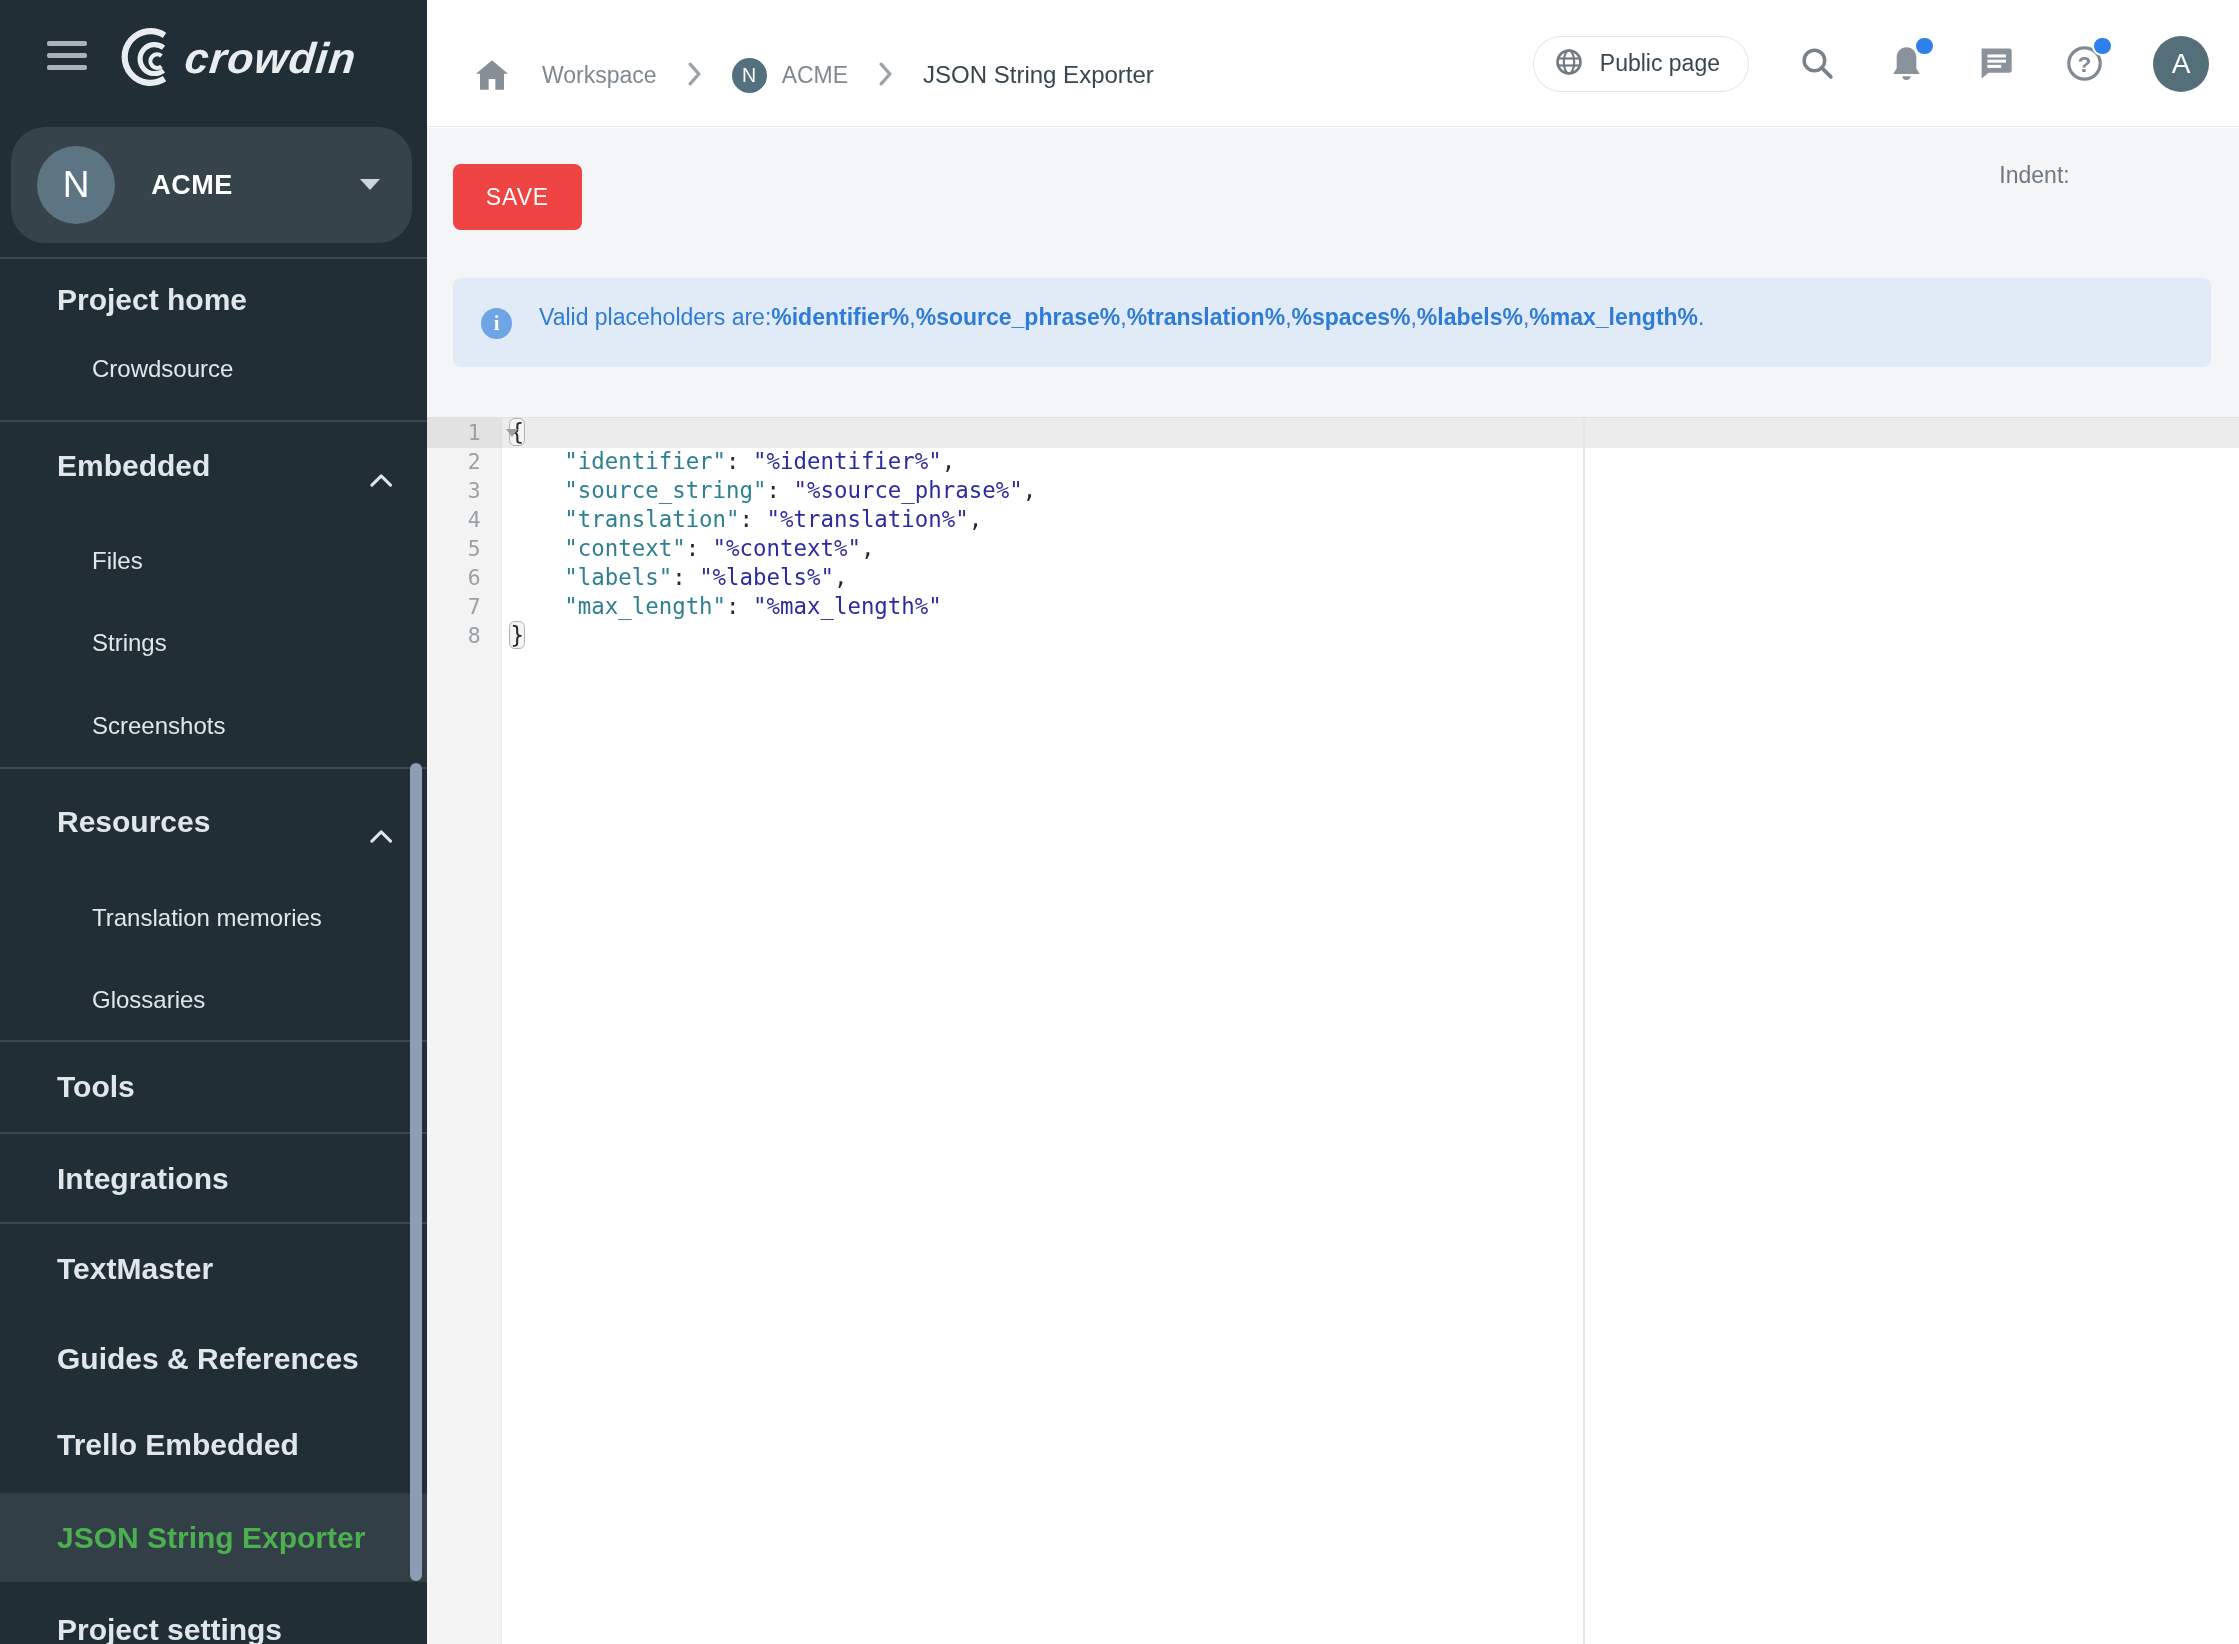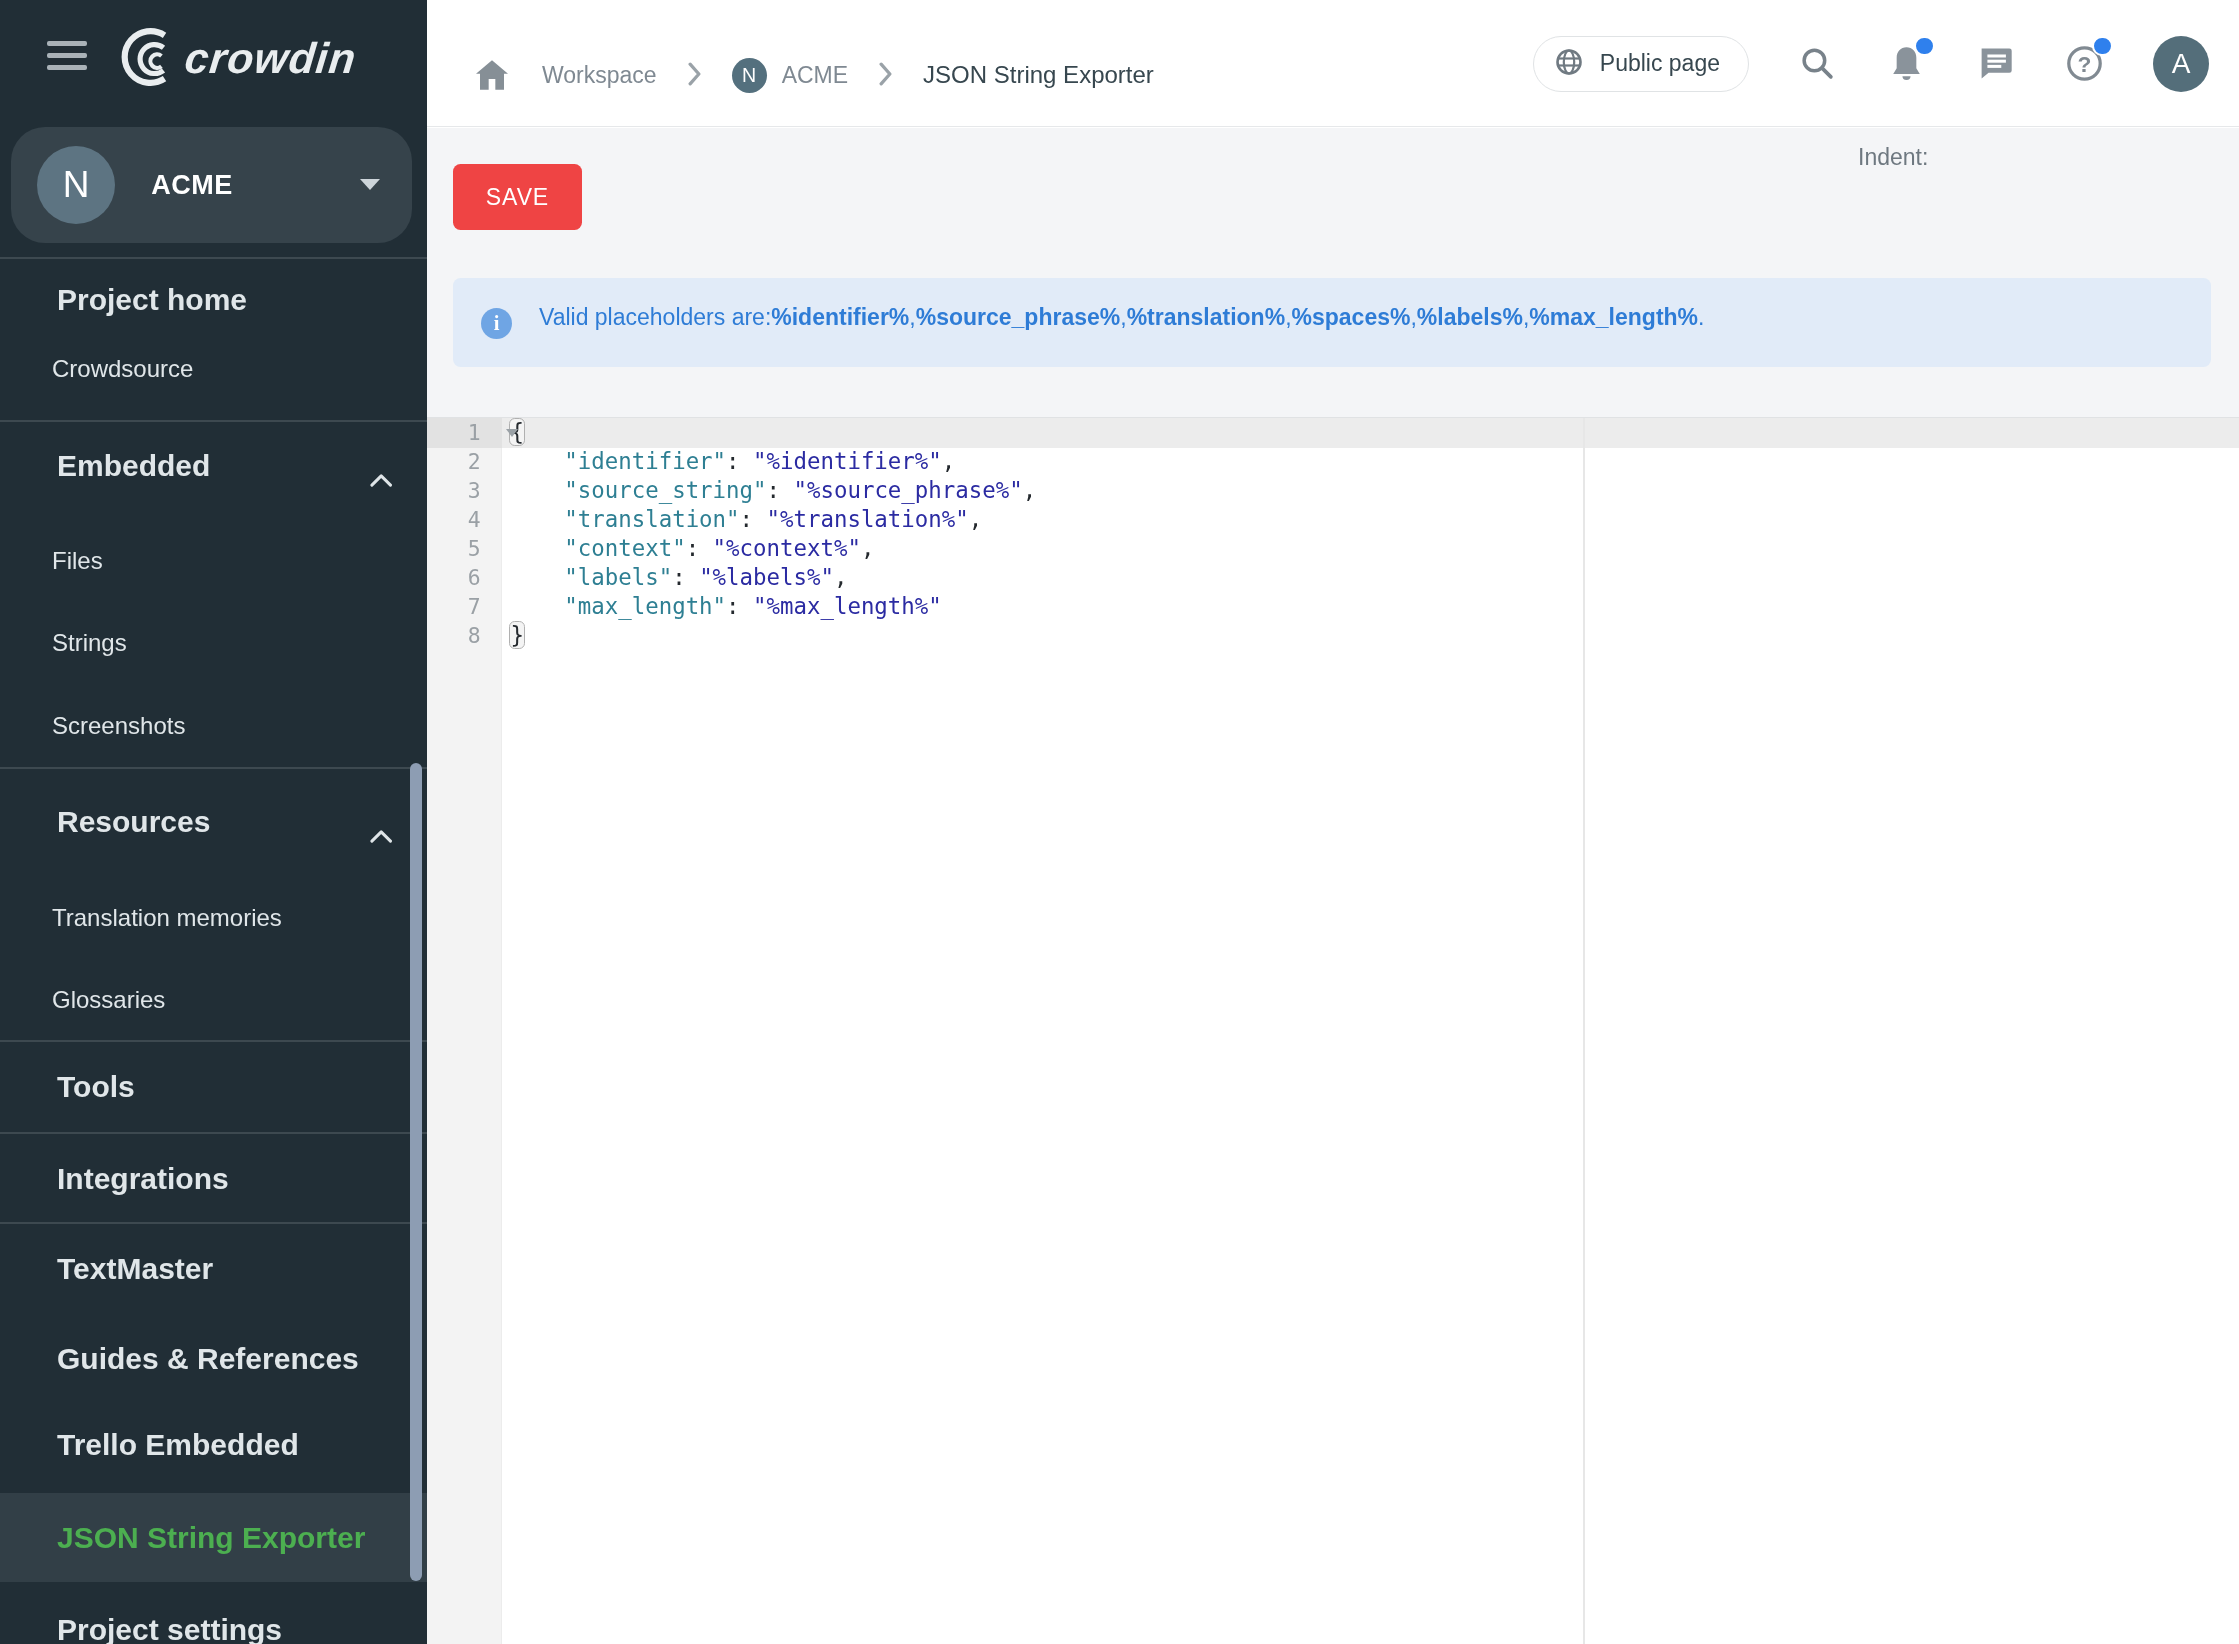--- a/index.html
+++ b/index.html
@@ -14,21 +14,21 @@
   .logo { position:absolute; left:117px; top:26px; display:flex; align-items:center; height:65px; }
   .logo-text { font-size:43px; font-weight:700; font-style:italic; color:#e9edef; letter-spacing:0.9px; transform:skewX(-6deg); margin-left:5.6px; }
 
   .ws-switch { position:absolute; left:11.2px; top:127px; width:401px; height:116px; background:#36434b; border-radius:34px; cursor:pointer; }
   .ws-avatar { position:absolute; left:26px; top:18.6px; width:78px; height:78px; border-radius:50%; background:#5d7482; color:#ffffff; font-size:37px; display:flex; align-items:center; justify-content:center; }
   .ws-name { position:absolute; left:140px; top:0; height:116px; display:flex; align-items:center; color:#ffffff; font-size:27px; font-weight:700; letter-spacing:0.5px; }
   .ws-caret { position:absolute; right:32px; top:52px; width:0; height:0; border-left:10.3px solid transparent; border-right:10.3px solid transparent; border-top:11.2px solid #cdd5da; }
 
   .sb-divider { position:absolute; left:0; width:427px; height:1.9px; background:rgba(255,255,255,0.13); }
   .sb-item { position:absolute; left:0; width:427px; height:89px; display:flex; align-items:center; padding-left:57px; color:#e0e6e9; font-size:30px; font-weight:700; cursor:pointer; }
-  .sb-item.lvl1 { padding-left:52px; font-size:24px; font-weight:400; }
+  .sb-item.lvl1 { padding-left:92px; font-size:24px; font-weight:400; }
   .sb-item.active { background:#323f47; }
   .sb-item.active .sb-label { color:#4caf50; }
   .sb-item .chev { position:absolute; right:35px; top:39px; }
   .item-0{top:255px} .item-1{top:324px} .item-2{top:421px} .item-3{top:516px}
   .item-4{top:598px} .item-5{top:681px} .item-6{top:777px} .item-7{top:873px}
   .item-8{top:955px} .item-9{top:1042px} .item-10{top:1134px} .item-11{top:1224px}
   .item-12{top:1314px} .item-13{top:1400px} .item-14{top:1493px} .item-15{top:1585px}
   .div-0{top:257px} .div-1{top:420px} .div-2{top:767px} .div-3{top:1040px} .div-4{top:1132px} .div-5{top:1222px}
   .sb-thumb { position:absolute; left:410px; top:763px; width:12px; height:818px; background:#8d9db3; border-radius:6.5px; cursor:pointer; }
 
@@ -43,21 +43,21 @@
   .hdr-actions { position:absolute; right:30px; top:0; height:127px; display:flex; align-items:center; gap:48px; }
   .pill { display:flex; align-items:center; gap:17px; height:56px; padding:0 28px 0 20.5px; border:1.9px solid #e0e3e5; border-radius:28px; background:#fff; cursor:pointer; }
   .pill-label { color:#37474f; font-size:23px; font-weight:500; }
   .icon-btn { position:relative; width:41px; height:41px; display:flex; align-items:center; justify-content:center; cursor:pointer; }
   .blue-dot { position:absolute; top:-7.5px; right:-7.5px; width:20.5px; height:20.5px; border-radius:50%; background:#2f80ed; border:2.8px solid #ffffff; }
   .avatar { width:56px; height:56px; border-radius:50%; background:#546e7a; color:#fff; font-size:28px; display:flex; align-items:center; justify-content:center; cursor:pointer; }
 
   
   .main { position:absolute; left:427px; top:128px; width:1812px; height:1517px; background:#f4f5f7; }
   .save-btn { position:absolute; left:26px; top:36px; width:129px; height:66px; background:#ef4444; color:#ffffff; font-size:23px; font-weight:500; letter-spacing:0.9px; border:none; border-radius:7.5px; cursor:pointer; font-family:"Liberation Sans",sans-serif; }
-  .indent-wrap { position:absolute; right:28px; top:4px; width:353px; }
+  .indent-wrap { position:absolute; right:28px; top:22px; width:353px;text-align:center; }
   .indent-label { color:#6e7880; font-size:23px; padding-top:12px; }
   .indent-select { position:relative; margin-top:13px; height:63px; border-bottom:1.9px solid #d8dadd; cursor:pointer; }
   .indent-value { font-size:26px; color:#2a3238; padding-top:11.2px; padding-left:7.5px; }
   .indent-chev { position:absolute; right:13px; top:20.5px; }
 
   .banner { position:absolute; left:26px; top:150px; width:1758px; height:89px; background:#e1ebf8; border-radius:7.5px; }
   .banner-ic { position:absolute; left:28px; top:30px; width:31px; height:31px; border-radius:50%; background:#6fa5e4; color:#ffffff; font-size:20.5px; font-weight:700; display:flex; align-items:center; justify-content:center; font-family:"Liberation Serif",serif; }
   .banner-text { position:absolute; left:86px; top:0; height:78px; display:flex; align-items:center; font-size:23px; color:#2e7cd6; }
   .banner-text b { font-weight:700; }
 

